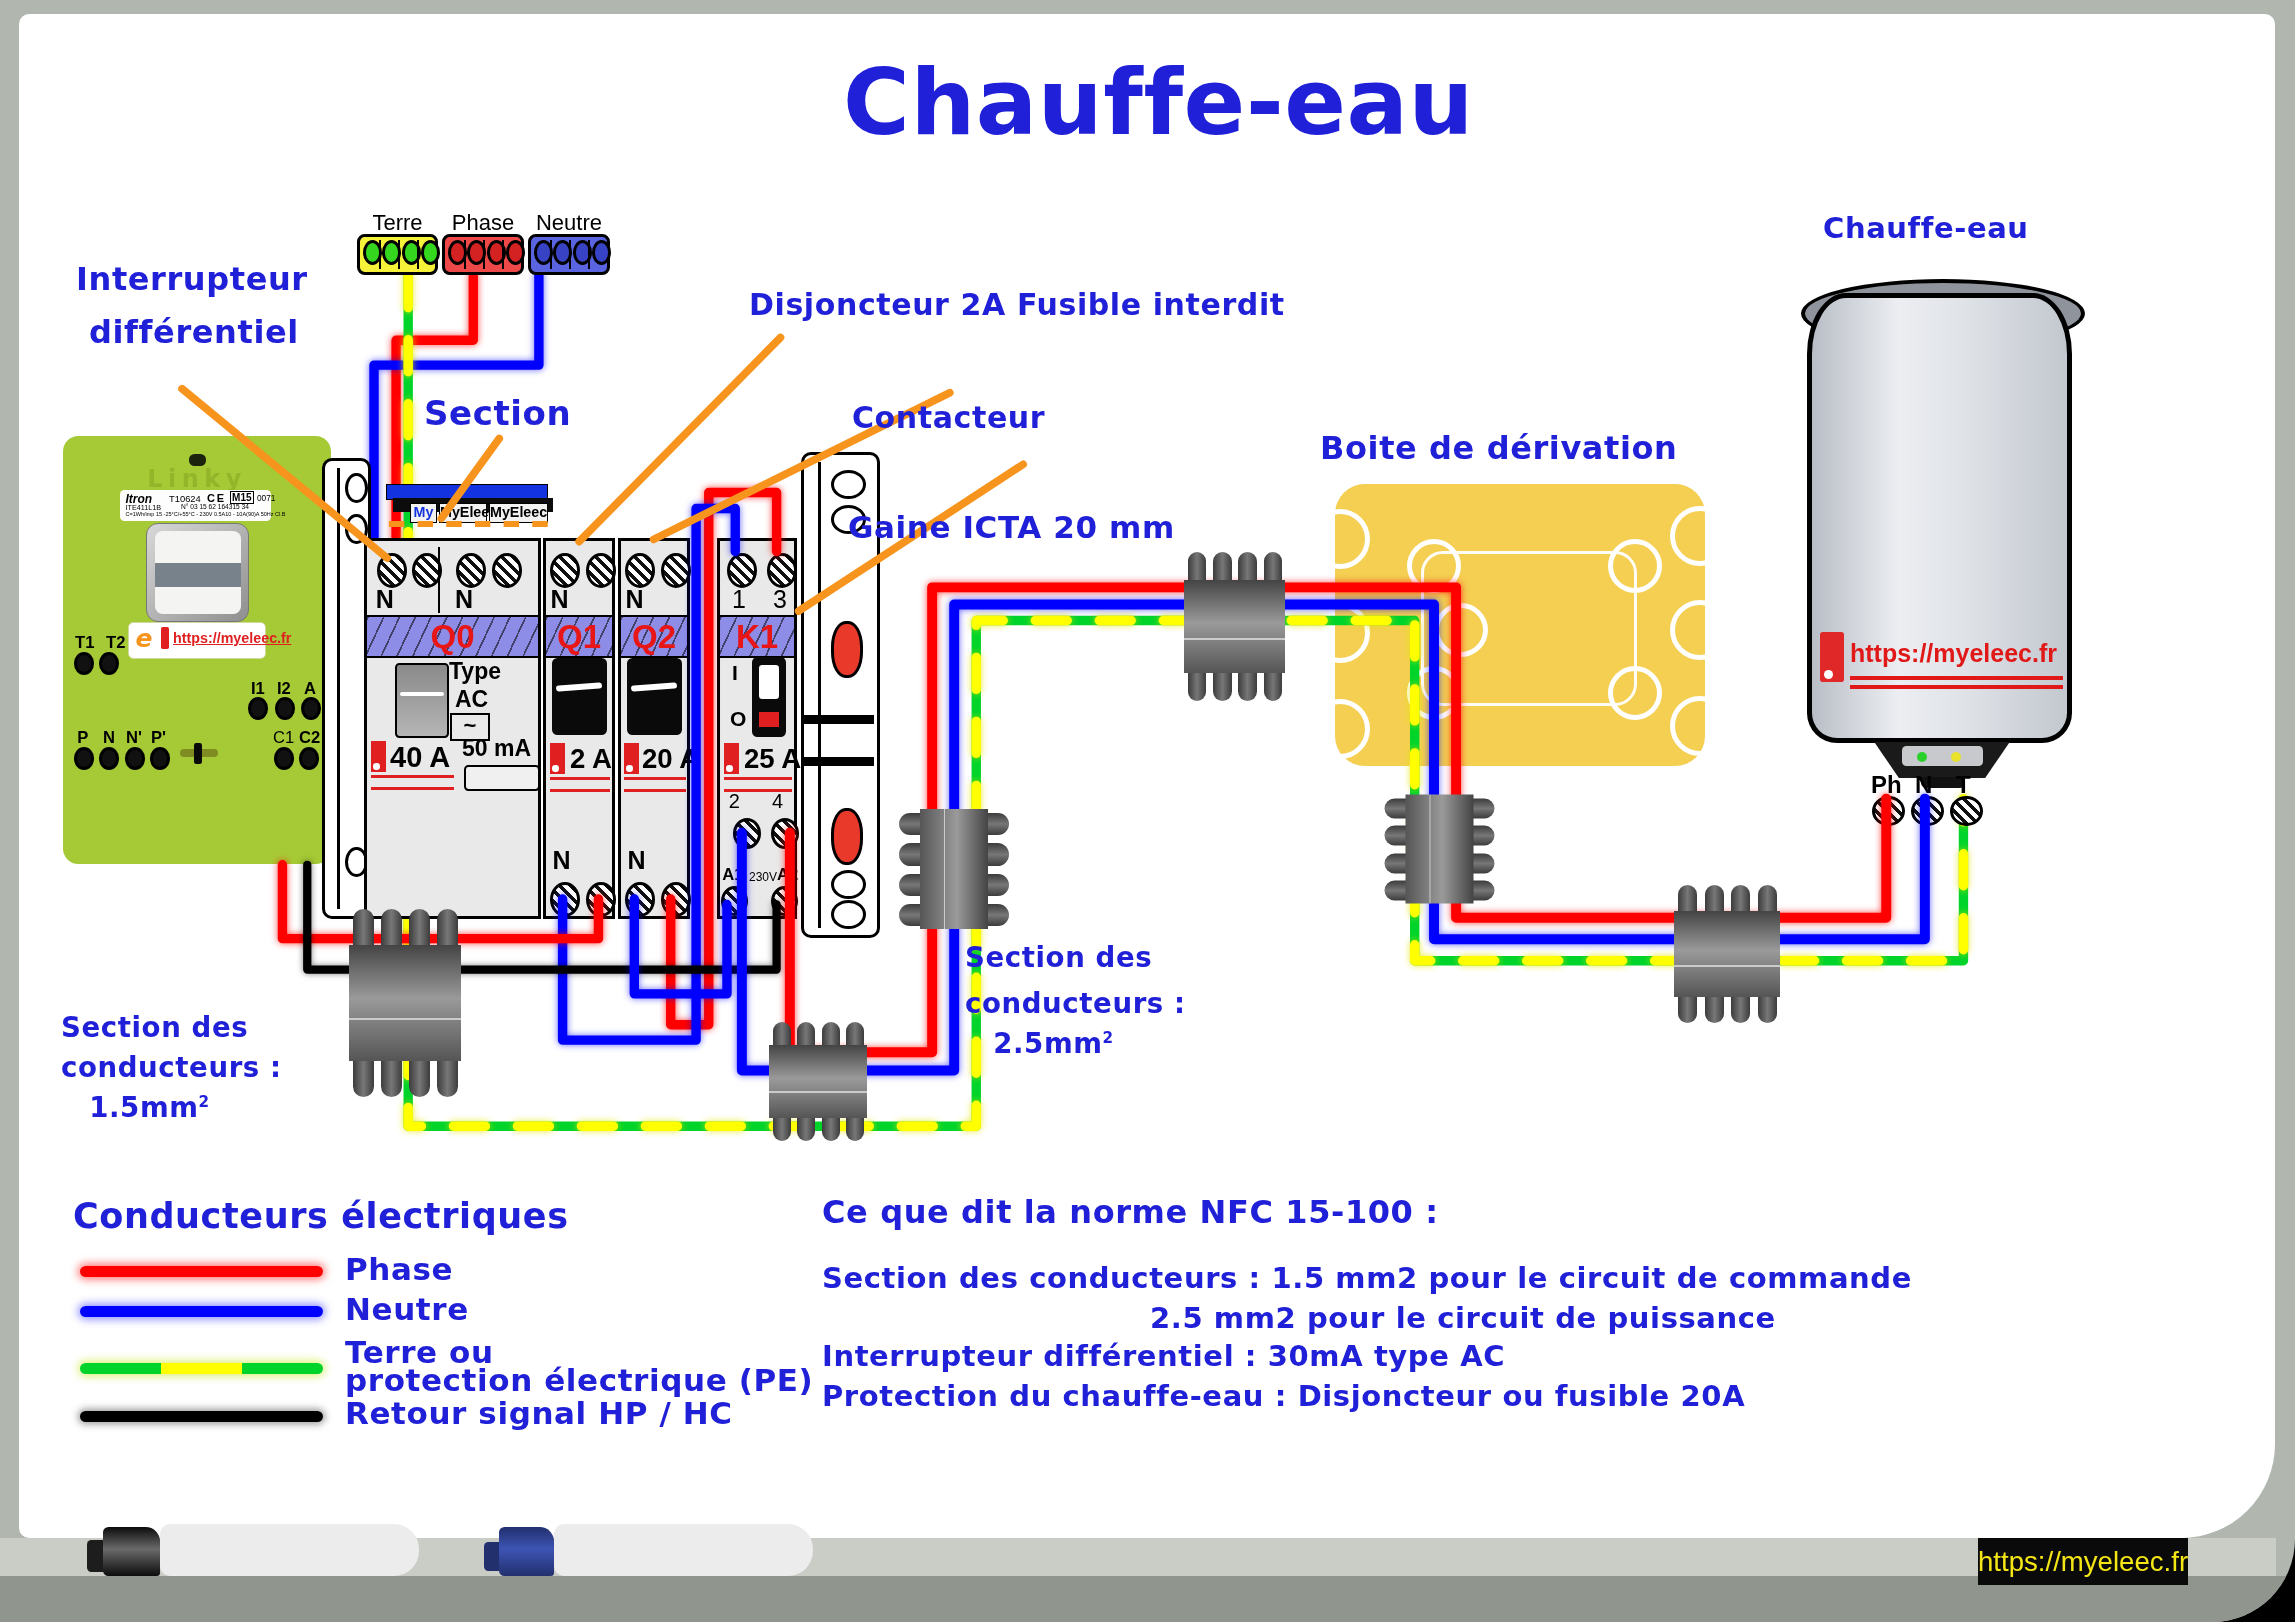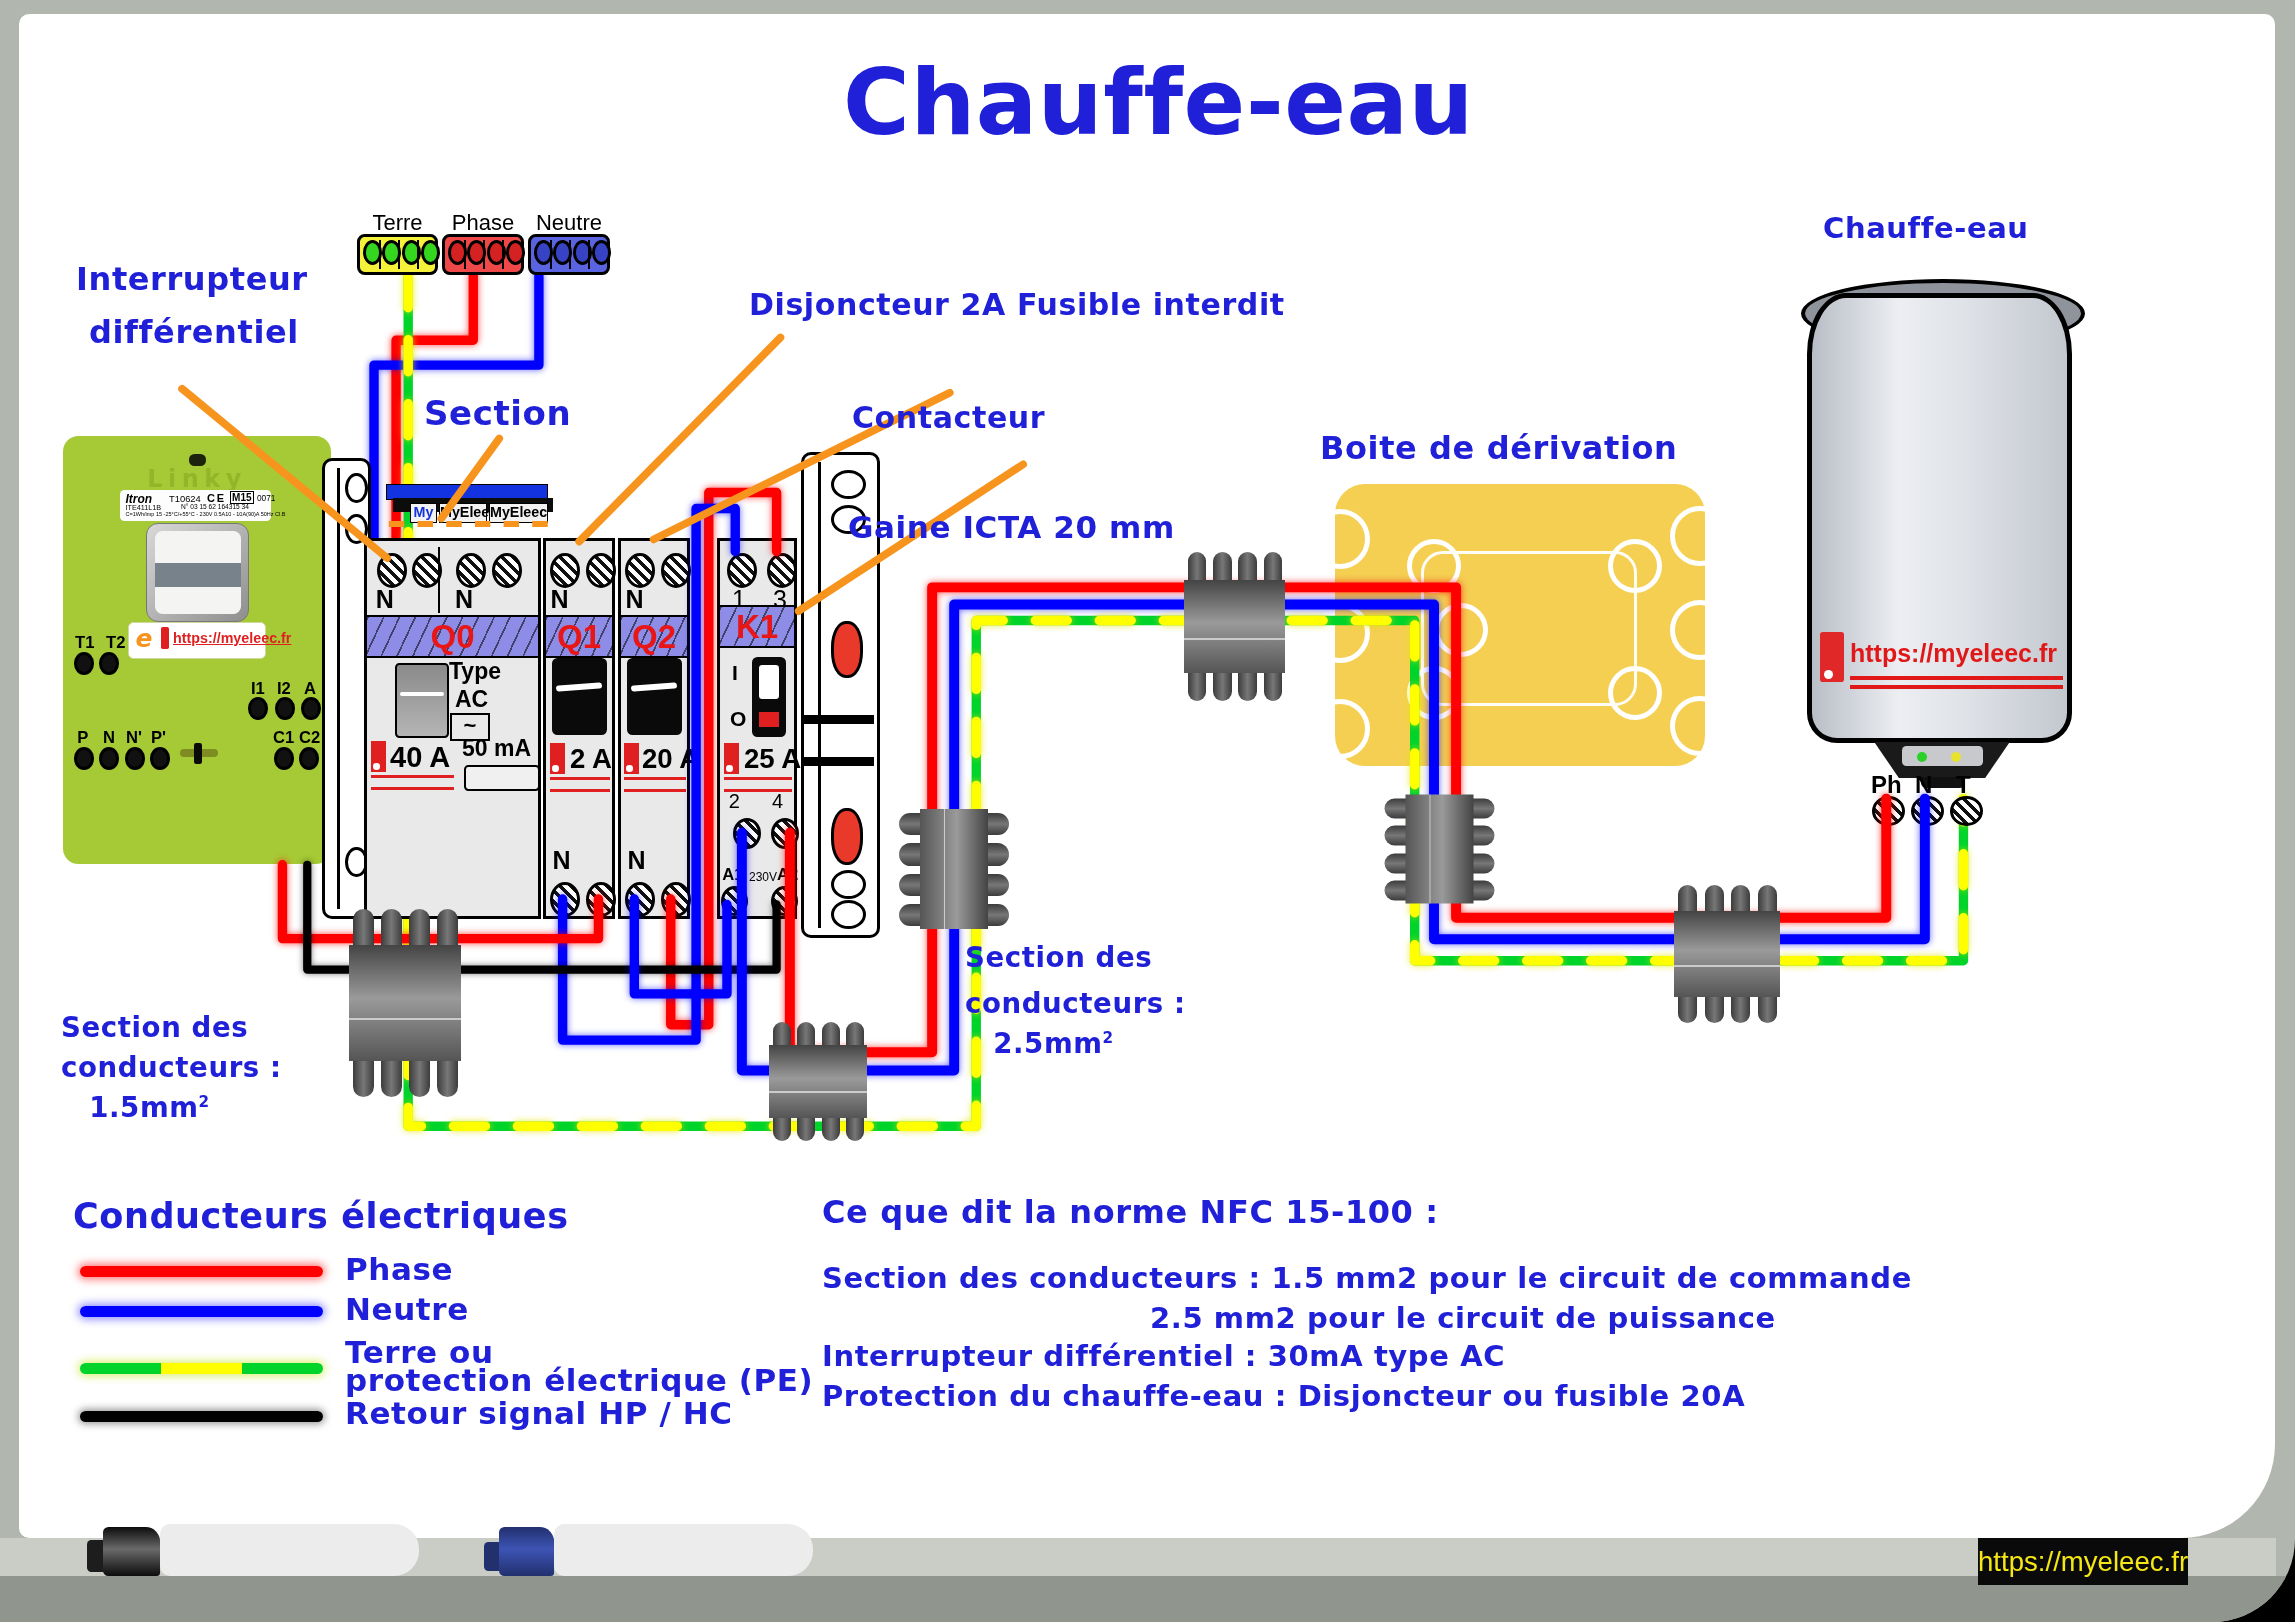--- a/index.html
+++ b/index.html
@@ -162,21 +162,21 @@
     <span class="abs print" style="left:14.3px;top:292px;font-size:16.6px;font-weight:bold;">P</span>
     <span class="abs print" style="left:40px;top:292px;font-size:16.6px;font-weight:bold;">N</span>
     <span class="abs print" style="left:63px;top:292px;font-size:16.6px;font-weight:bold;">N'</span>
     <span class="abs print" style="left:88px;top:292px;font-size:16.6px;font-weight:bold;">P'</span>
     <span class="scr solid" style="left:11px;top:311px;width:14.3px;height:16.6px;"></span>
     <span class="scr solid" style="left:36px;top:311px;width:14.3px;height:16.6px;"></span>
     <span class="scr solid" style="left:62px;top:311px;width:14.3px;height:16.6px;"></span>
     <span class="scr solid" style="left:87px;top:311px;width:14.3px;height:16.6px;"></span>
     <div class="abs" style="left:117px;top:313px;width:38px;height:7.7px;background:#7e8c22;border-radius:3.9px;"></div>
     <div class="abs" style="left:131px;top:307px;width:7.7px;height:21px;background:#0a0a0a;border-radius:2.2px;"></div>
-    <span class="abs print" style="left:210px;top:292px;font-size:16.6px;font-weight:bold;">C1</span>
+    <span class="abs print" style="left:210px;top:292px;font-size:16.6px;font-weight:normal;">C1</span>
     <span class="abs print" style="left:236px;top:292px;font-size:16.6px;font-weight:bold;">C2</span>
     <span class="scr solid" style="left:211px;top:311px;width:14.3px;height:16.6px;"></span>
     <span class="scr solid" style="left:236px;top:311px;width:14.3px;height:16.6px;"></span>
   </div>
 
   <div class="profile" style="left:322px;top:458px;width:43px;height:455px;">
     <div class="pline" style="left:12px;"></div>
     <div class="pcirc" style="left:20px;top:12px;width:16.6px;height:24px;"></div>
     <div class="pcirc" style="left:20px;top:53px;width:16.6px;height:24px;"></div>
     <div class="pcirc" style="left:20px;top:386px;width:16.6px;height:24px;"></div>
@@ -254,21 +254,21 @@
     <span class="nlbl" style="left:6.6px;top:305px;">N</span>
     <span class="scr" style="left:4.4px;top:341px;width:24px;height:29px;"></span>
     <span class="scr" style="left:40px;top:341px;width:24px;height:29px;"></span>
   </div>
 
   <div class="module" style="left:717px;width:80px;">
     <span class="scr" style="left:6.6px;top:12px;width:24px;height:29px;"></span>
     <span class="scr" style="left:47px;top:12px;width:24px;height:29px;"></span>
     <span class="nlbl" style="left:12px;top:44px;font-weight:normal;">1</span>
     <span class="nlbl" style="left:53px;top:44px;font-weight:normal;">3</span>
-    <div class="mband" style="top:64px;">
+    <div class="mband" style="top:74px;">
         <span>K1</span>
       </div>
     <span class="abs" style="left:12px;top:120px;font-size:21px;font-weight:bold;">I</span>
     <span class="abs" style="left:10px;top:166px;font-size:21px;font-weight:bold;">O</span>
     <div class="abs" style="left:32px;top:116px;width:34px;height:80px;background:#0a0a0a;border-radius:5.5px;">
       <div class="abs" style="left:7.2px;top:7.7px;width:20px;height:34px;background:#fff;border-radius:3.3px;"></div>
       <div class="abs" style="left:7.2px;top:55px;width:20px;height:15.4px;background:#e02020;"></div>
     </div>
     <div class="rhandle" style="left:4.4px;top:202px;"></div>
     <span class="rate" style="left:24px;top:202px;font-size:27.6px;">25 A</span>

